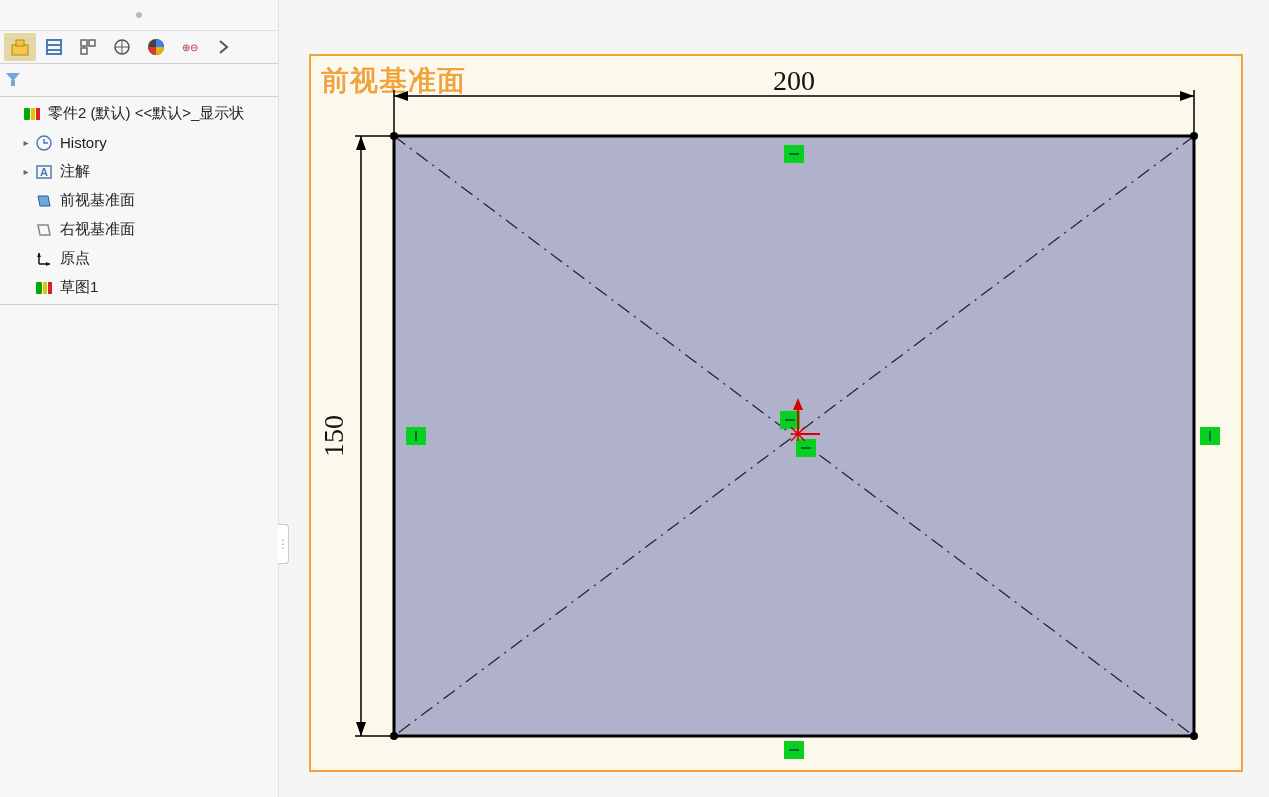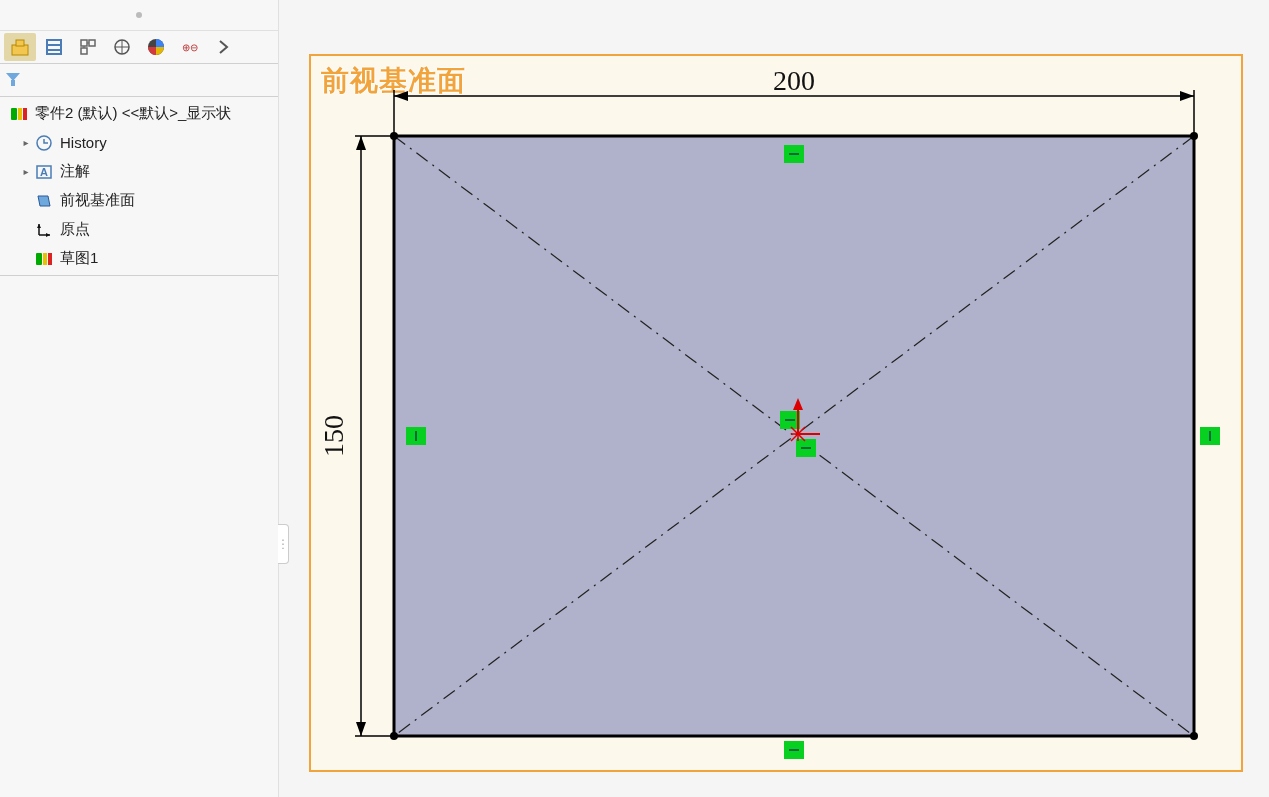--- a/index.html
+++ b/index.html
@@ -29,21 +29,21 @@
   width: 32px; height: 28px; display: flex; align-items: center; justify-content: center;
   margin-right: 2px; border-radius: 2px; cursor: pointer;
 }
 .tool-btn.active { background: #e3d7a8; }
 .filter-row {
   height: 32px; display: flex; align-items: center; padding: 0 6px;
   border-bottom: 1px solid #d0d0d0;
 }
 .tree { flex: 1; overflow: auto; padding-top: 2px; }
 .tree-row {
-  height: 29px; display: flex; align-items: center; padding-left: 9px;
+  height: 29px; display: flex; align-items: center; padding-left: 22px;
   cursor: pointer; white-space: nowrap;
 }
 .tree-row.child { padding-left: 20px; }
 .tree-caret {
   width: 12px; display: inline-flex; align-items: center; justify-content: center;
   color: #666; font-size: 10px; margin-right: 2px;
 }
 .tree-icon { width: 20px; display: inline-flex; align-items: center; justify-content: center; margin-right: 6px; flex-shrink: 0; }
 .tree-label { font-size: 15px; color: #222; overflow: hidden; text-overflow: ellipsis; }
 .tree-sep { height: 1px; background: #d0d0d0; margin-top: 2px; }
@@ -191,20 +191,29 @@
               <svg width="18" height="18">
                 <path d="M3 4 L13 4 L15 14 L5 14 Z" fill="#6fa8dc" stroke="#2a5a9a" stroke-width="1"></path>
               </svg>
             </span>
             <span class="tree-label">前视基准面</span>
           </div>
           <div class="tree-row child">
             <span class="tree-caret"></span>
             <span class="tree-icon">
               <svg width="18" height="18">
+                <path d="M3 4 L13 4 L15 14 L5 14 Z" fill="none" stroke="#888" stroke-width="1.5"></path>
+              </svg>
+            </span>
+            <span class="tree-label">右视基准面</span>
+          </div>
+          <div class="tree-row child">
+            <span class="tree-caret"></span>
+            <span class="tree-icon">
+              <svg width="18" height="18">
                 <line x1="4" y1="14" x2="4" y2="3" stroke="#111" stroke-width="1.5"></line>
                 <line x1="4" y1="14" x2="15" y2="14" stroke="#111" stroke-width="1.5"></line>
                 <path d="M4 3 L2 7 L6 7 Z" fill="#111"></path>
                 <path d="M15 14 L11 12 L11 16 Z" fill="#111"></path>
               </svg>
             </span>
             <span class="tree-label">原点</span>
           </div>
           <div class="tree-row child">
             <span class="tree-caret"></span>

